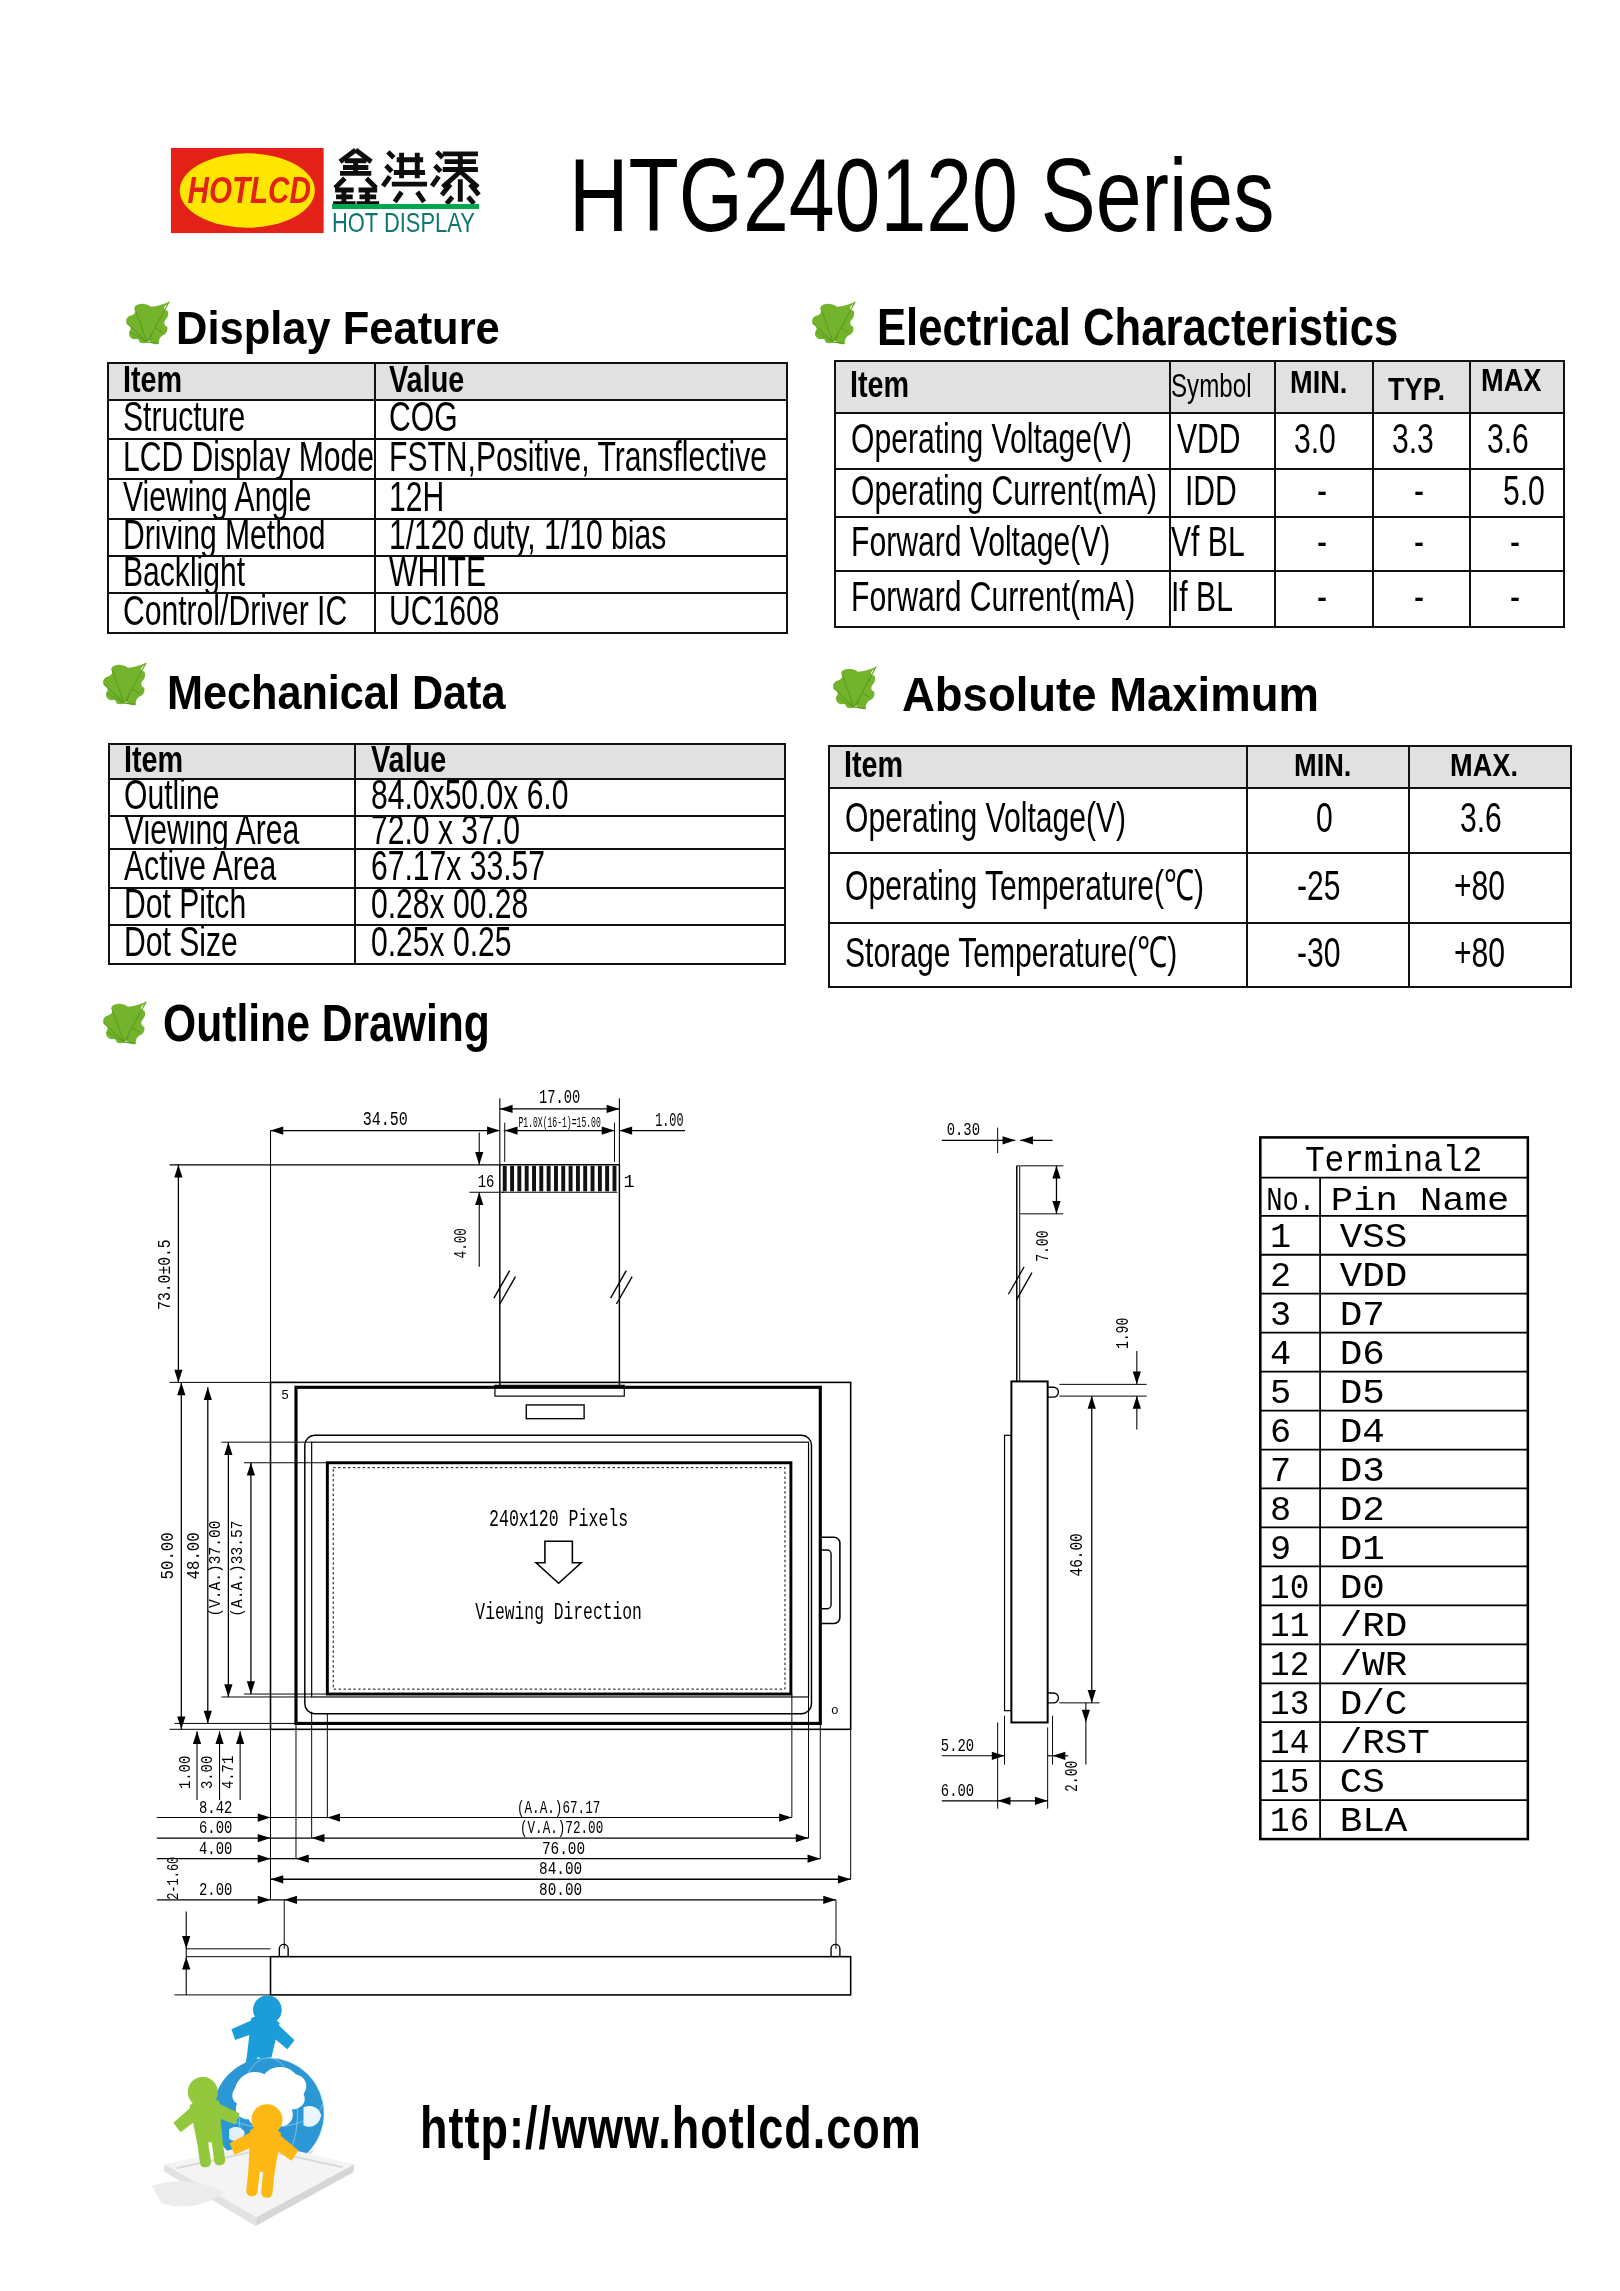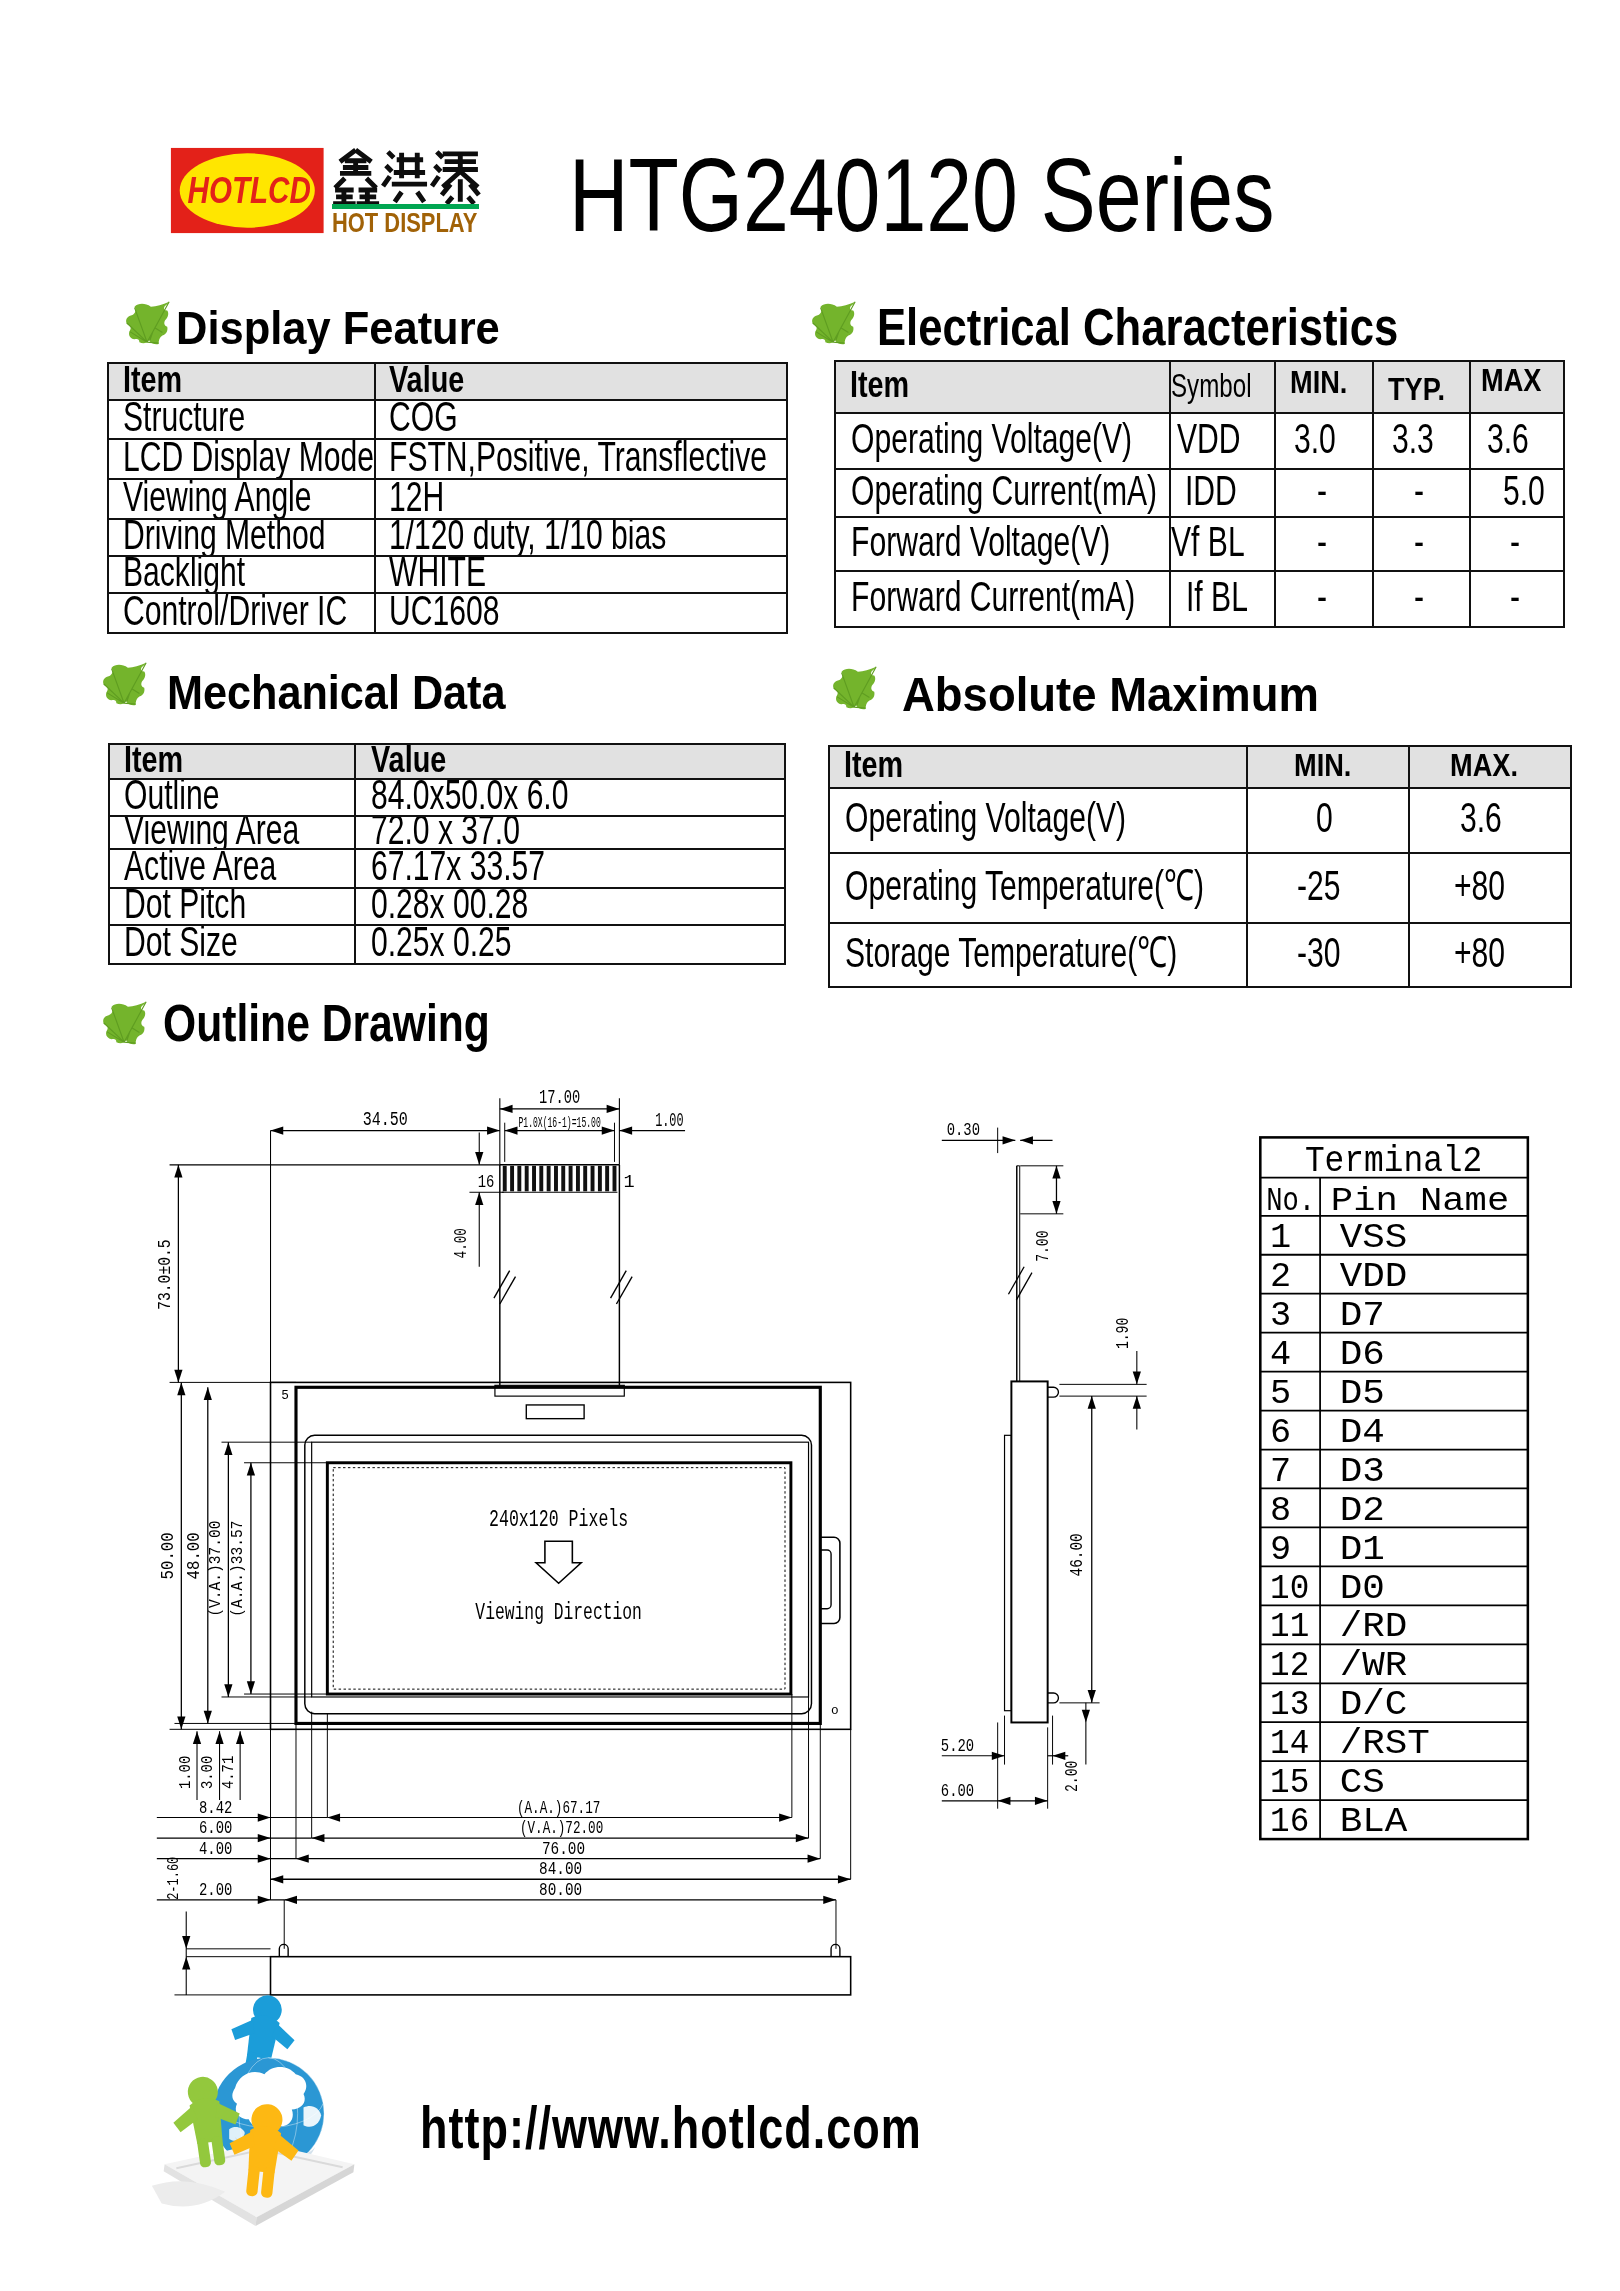--- a/index.html
+++ b/index.html
@@ -40,21 +40,21 @@
     <path d="M61 38 H97"></path>
     <path d="M71 46 L64 56 M87 46 L94 56"></path>
 
     <path d="M107 5 L113 11 M105 19 L111 25 M102 40 L109 30"></path>
     <path d="M113 7 H149 M115 15 H147 M113 23 H149"></path>
     <path d="M131 7 V25 M131 25 L113 41 M131 25 L149 41"></path>
     <path d="M131 33 V56 M121 38 L112 49 M141 38 L150 49 M123 51 L117 58 M139 51 L145 58"></path>
   </g>
 </svg>
 <div class="abs" style="left:332px;top:204px;width:147px;height:4.9px;background:#00a651;"></div>
-<div class="abs" style="left:332px;top:210px;width:157px;height:25.5px;font-weight:bold;font-size:27.4px;line-height:25.5px;color:#a16207;"><span class="cx" style="transform:scaleX(0.80);">HOT DISPLAY</span></div>
+<div class="abs" style="left:332px;top:210px;width:157px;height:25.5px;font-weight:normal;font-size:27.4px;line-height:25.5px;color:#0f766e;"><span class="cx" style="transform:scaleX(0.80);">HOT DISPLAY</span></div>
 
 <div class="abs" style="left:569px;top:144px;font-size:103px;line-height:103px;white-space:nowrap;"><span class="cx" style="transform:scaleX(0.80);">HTG240120 Series</span></div>
 
 <svg id="leafdef" width="0" height="0" style="position:absolute">
   <defs>
     <g id="leaf">
       <path d="M47 2 C40 5 34 7 28 7 C22 3 15 3 11 7 C13 11 12 14 8 16 C3 17 1 21 3 25 C7 26 8 29 6 32 C4 36 6 40 11 41 C14 40 16 41 16 44 C20 46 24 45 26 42 C28 45 32 47 36 46 C36 42 37 39 40 37 C44 36 46 32 45 28 C42 27 41 24 43 21 C46 18 47 14 45 11 C42 11 41 9 42 7 C44 5 46 4 47 2 Z" fill="#74b42c"></path>
       <path d="M24 44 L47 2 M24 44 L6 33 M24 44 L3 24 M24 44 L11 8 M24 44 L36 45 M32 29 L40 34 M30 33 L27 42" stroke="#5f9d21" stroke-width="1.2" fill="none"></path>
     </g>
   </defs>
@@ -150,21 +150,21 @@
         </tr>
   <tr style="height:54px;">
           <td><span class="ct" style="margin-left:14.7px;">Forward Voltage(V)</span></td>
           <td style="text-align:center;"><span class="ct">Vf BL</span></td>
           <td style="text-align:center;"><span class="ct">-</span></td>
           <td style="text-align:center;"><span class="ct">-</span></td>
           <td style="text-align:center;"><span class="ct">-</span></td>
         </tr>
   <tr style="height:56px;">
           <td><span class="ct" style="margin-left:14.7px;">Forward Current(mA)</span></td>
-          <td style="text-align:right;"><span class="ct">If BL</span></td>
+          <td style="text-align:left;"><span class="ct">If BL</span></td>
           <td style="text-align:center;"><span class="ct">-</span></td>
           <td style="text-align:center;"><span class="ct">-</span></td>
           <td style="text-align:center;"><span class="ct">-</span></td>
         </tr>
 </tbody>
     </table>
 
 <table class="t" style="left:108px;top:743px;width:676px;">
   <colgroup>
         <col style="width:246px">

